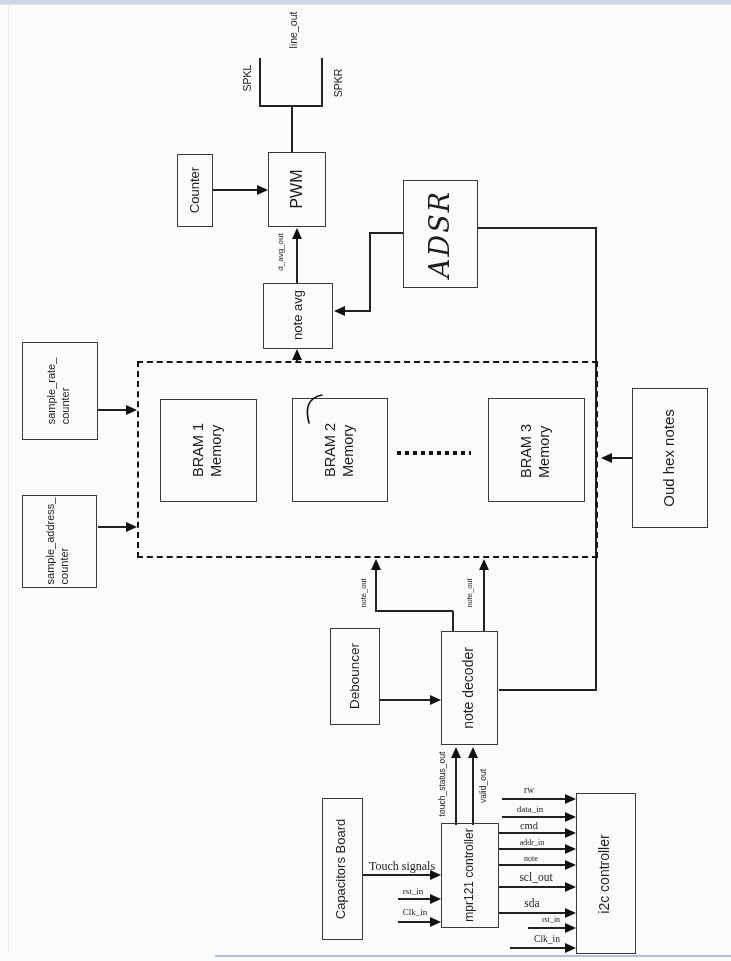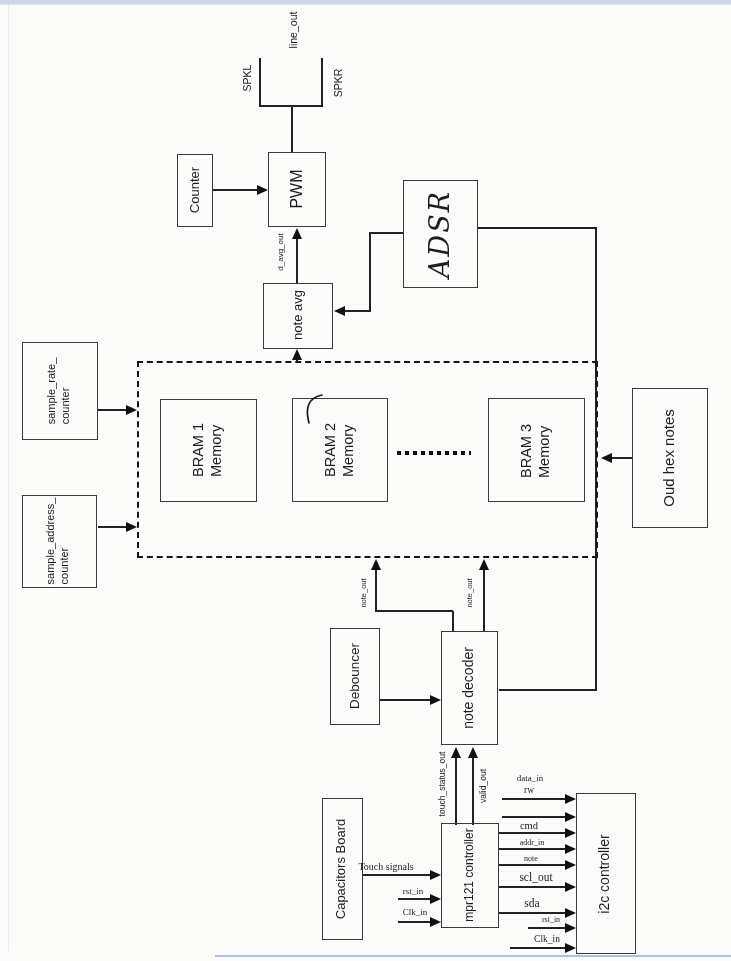--- a/index.html
+++ b/index.html
@@ -164,25 +164,25 @@
   <div class="vlabel" style="left:294px;top:30px;font-size:10.5px;">line_out</div>
   <div class="vlabel" style="left:248px;top:78px;font-size:10.5px;">SPKL</div>
   <div class="vlabel" style="left:339px;top:83px;font-size:10.5px;">SPKR</div>
 
   <div class="vlabel" style="left:281px;top:252px;font-size:8px;">d_avg_out</div>
   <div class="vlabel" style="left:364px;top:593px;font-size:7.5px;">note_out</div>
   <div class="vlabel" style="left:470px;top:593px;font-size:7.5px;">note_out</div>
   <div class="vlabel" style="left:442px;top:784px;font-size:8.5px;">touch_status_out</div>
   <div class="vlabel" style="left:483px;top:786px;font-size:8.5px;">valid_out</div>
 
-  <div class="hlabel" style="left:386px;top:866px;font-size:10px;text-align:right;">Touch signals</div>
+  <div class="hlabel" style="left:402px;top:866px;font-size:12px;text-align:right;">Touch signals</div>
   <div class="hlabel" style="left:413px;top:891px;font-size:9px;">rst_in</div>
   <div class="hlabel" style="left:415px;top:912px;font-size:9px;">Clk_in</div>
   <div class="hlabel" style="left:529px;top:790px;font-size:9.5px;">rw</div>
-  <div class="hlabel" style="left:530px;top:778px;font-size:9px;">data_in</div>
+  <div class="hlabel" style="left:530px;top:809px;font-size:9px;">data_in</div>
   <div class="hlabel" style="left:529px;top:825px;font-size:10.5px;">cmd</div>
   <div class="hlabel" style="left:532px;top:842px;font-size:8px;">addr_in</div>
   <div class="hlabel" style="left:531px;top:858px;font-size:8px;">note</div>
   <div class="hlabel" style="left:536px;top:877px;font-size:11.5px;">scl_out</div>
   <div class="hlabel" style="left:532px;top:903px;font-size:11.5px;">sda</div>
   <div class="hlabel" style="left:551px;top:919px;font-size:8px;">rst_in</div>
   <div class="hlabel" style="left:547px;top:939px;font-size:9.5px;">Clk_in</div>
 
 </div>
 

